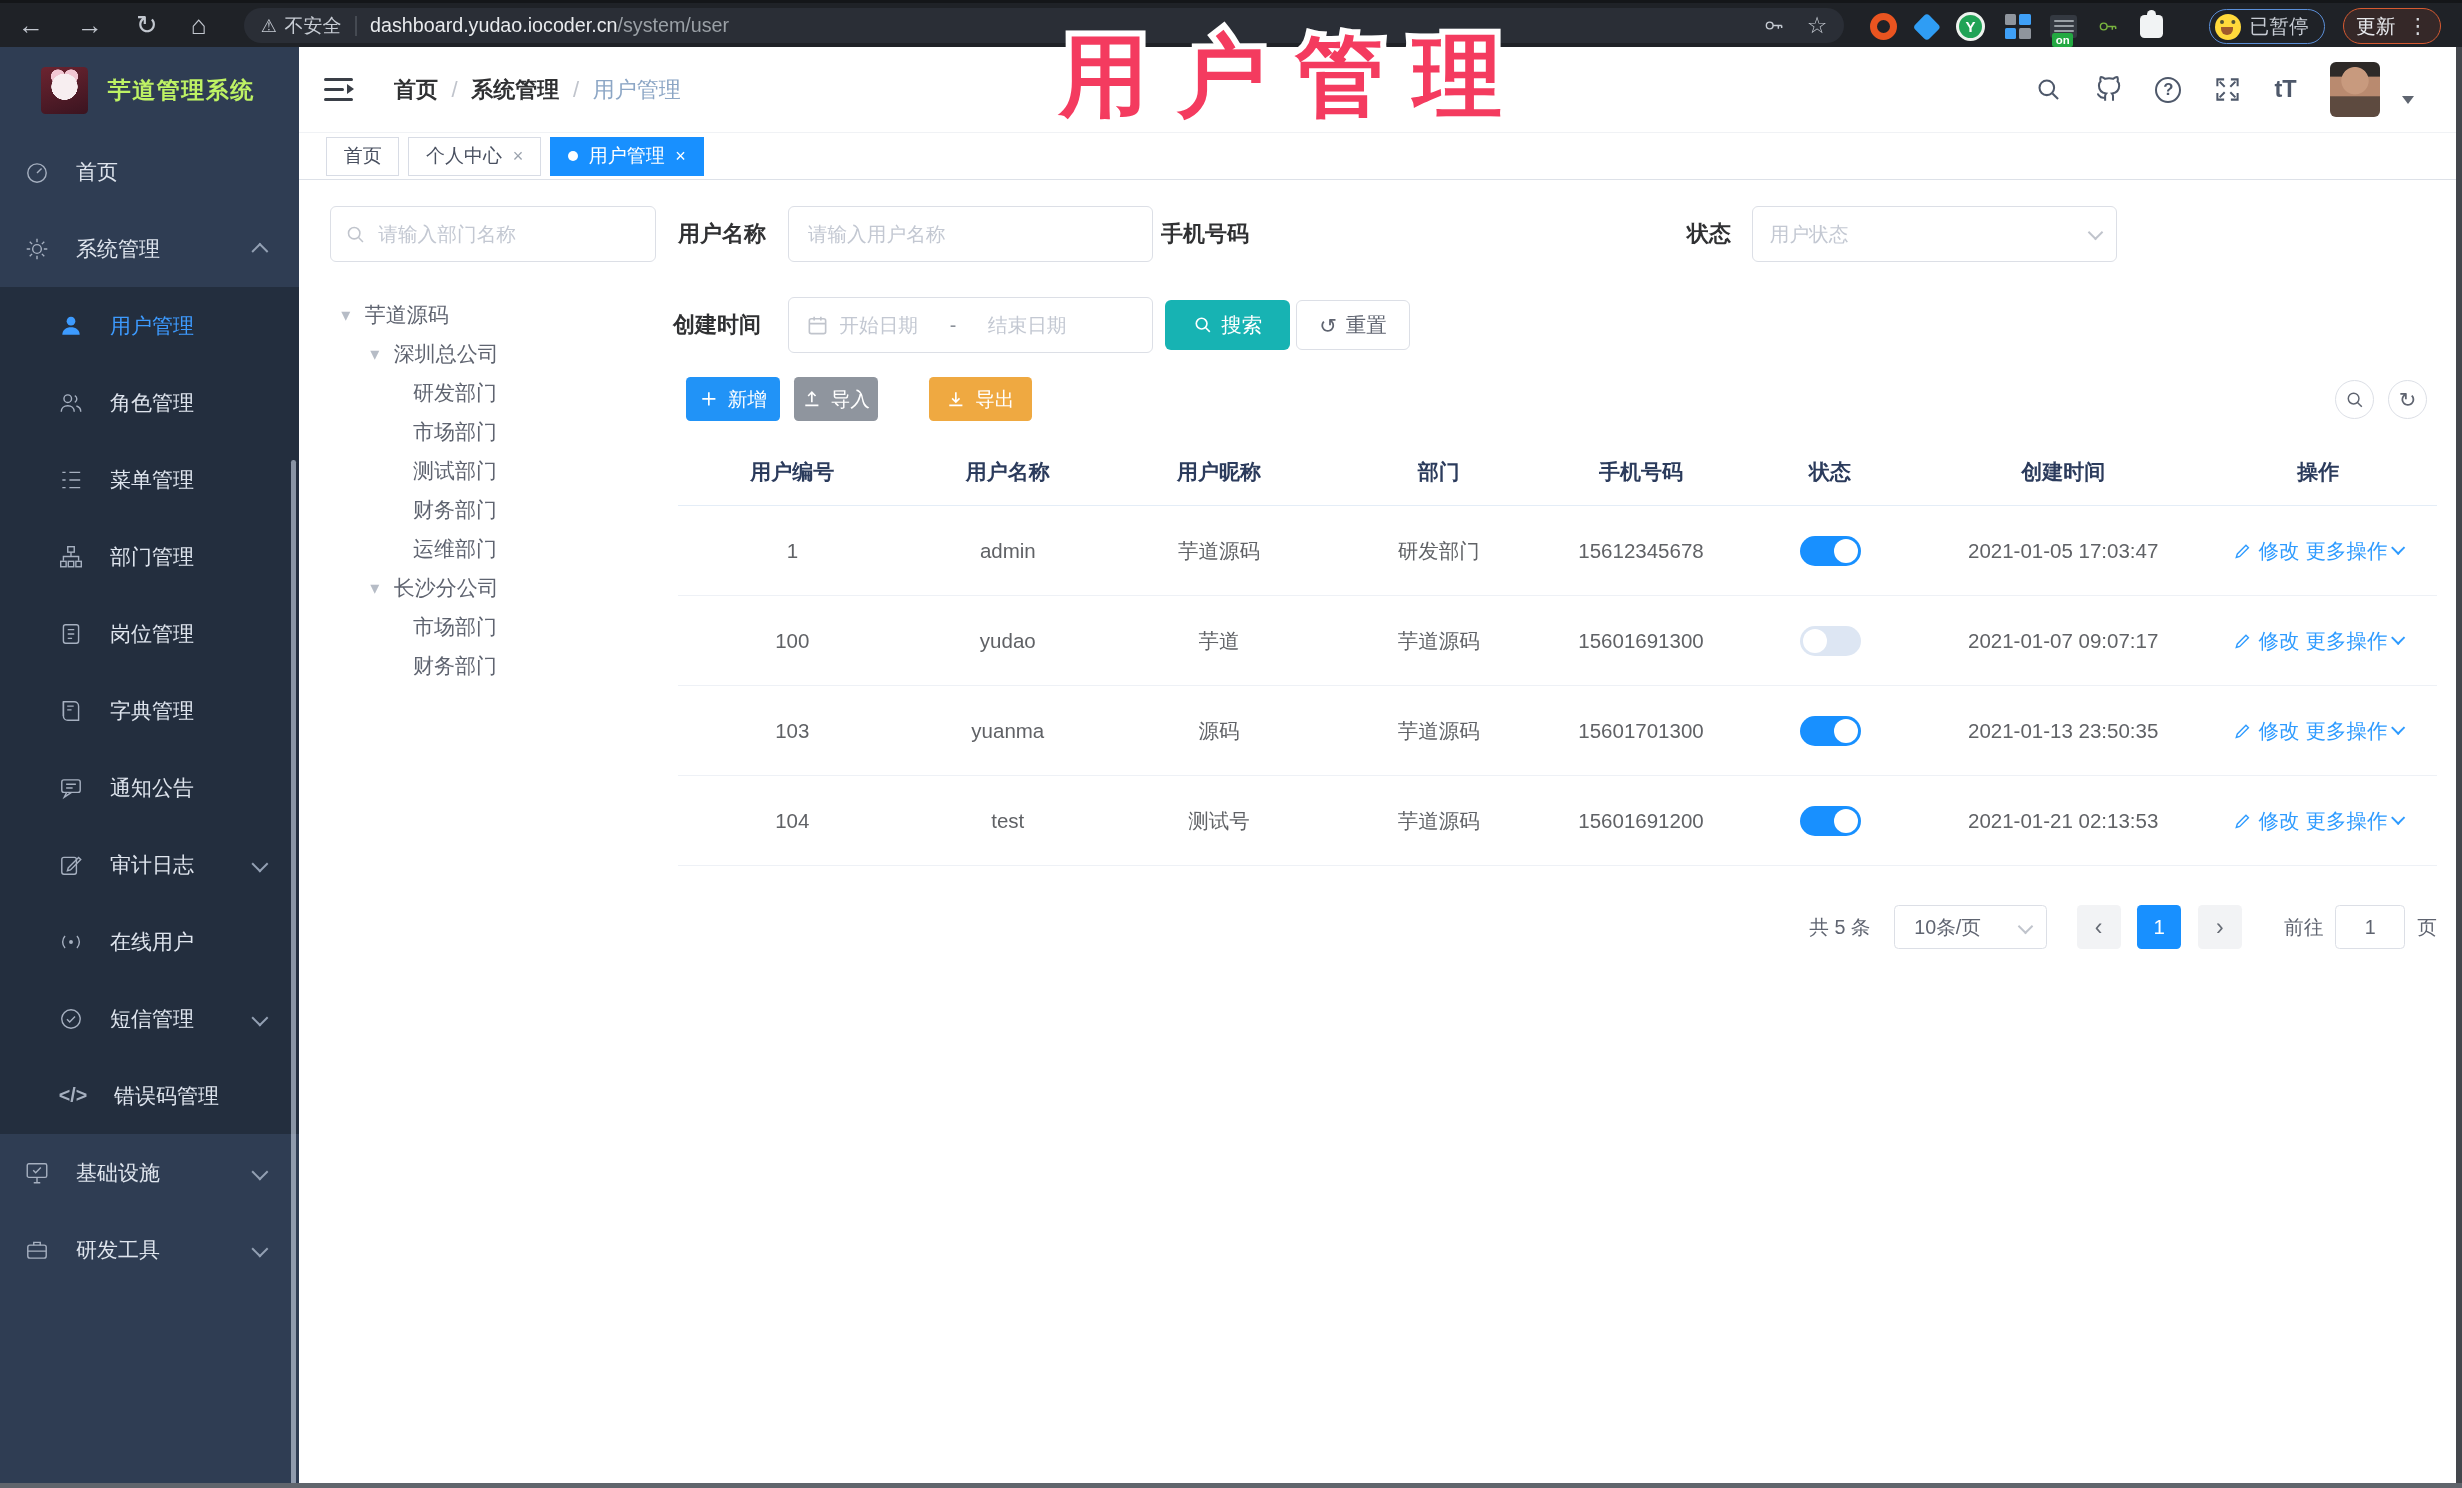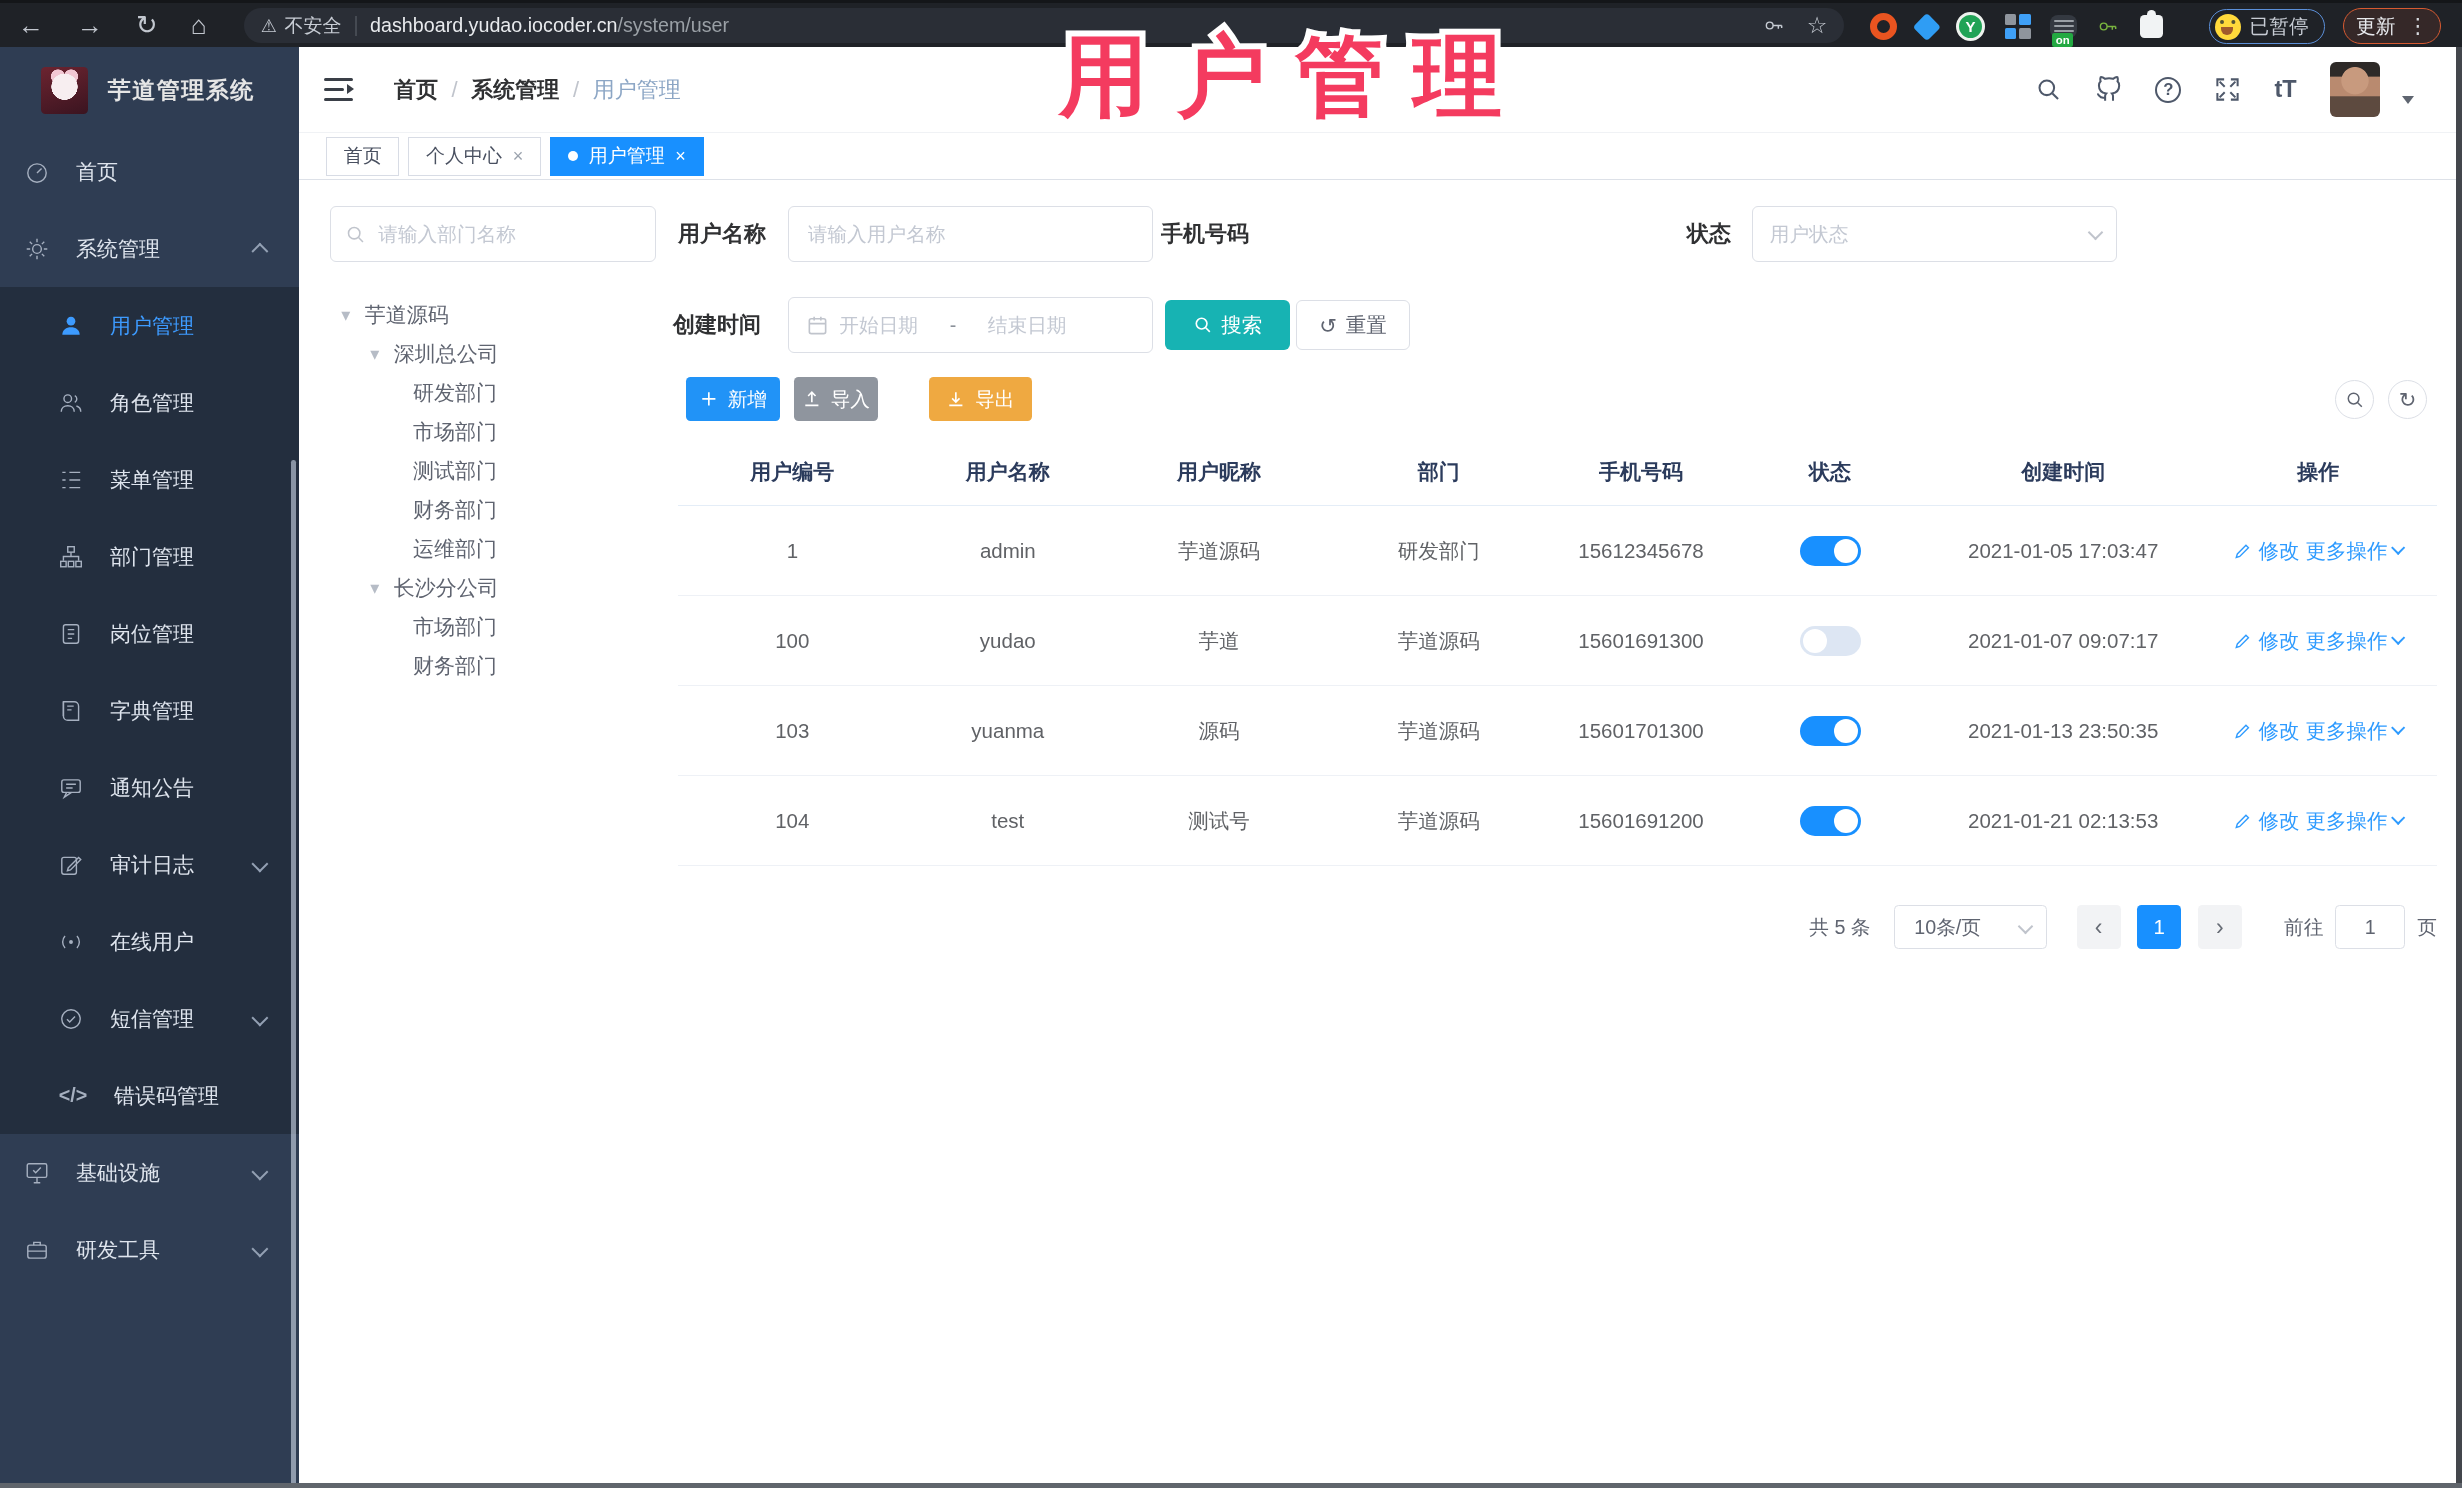--- a/index.html
+++ b/index.html
@@ -18,21 +18,21 @@
   .apill .path{font-size:19.7px;color:#9aa0a6;}
   .apill .sp{flex:1;}
   .apill .star{font-size:23px;color:#c7ccd4;margin-left:21px;}
   .exts{position:absolute;left:1870px;top:0;height:47px;display:flex;align-items:center;gap:19.7px;}
   .ext-orange{width:27px;height:27px;border-radius:50%;border:7.6px solid #e95420;box-sizing:border-box;}
   .ext-gem{width:19.7px;height:19.7px;background:#2f9df4;transform:rotate(45deg);border-radius:3.8px;}
   .ext-green{width:29px;height:29px;border-radius:50%;background:#21a356;border:3px solid #eef2ee;box-sizing:border-box;color:#fff;font-size:15px;font-weight:700;display:flex;align-items:center;justify-content:center;}
   .ext-squares{width:26px;height:26px;display:grid;grid-template-columns:11.4px 11.4px;grid-gap:3px;}
   .ext-squares i{width:11.4px;height:11.4px;background:#8f959d;border-radius:1.5px;}
   .ext-squares i.b{background:#3fa0f7;}
-  .ext-stack{position:relative;width:27px;height:23px;background:#343941;border-radius:8px;}
+  .ext-stack{position:relative;width:27px;height:23px;background:#343941;border-radius:3px;}
   .ext-stack i{position:absolute;left:3.8px;right:3.8px;height:2.3px;background:#9aa0a6;border-radius:1.5px;}
   .ext-stack i:nth-child(1){top:4.5px;} .ext-stack i:nth-child(2){top:9.8px;} .ext-stack i:nth-child(3){top:15px;}
   .on-badge{position:absolute;left:1.5px;bottom:-9px;background:#23a942;color:#fff;font-size:11.4px;font-weight:700;padding:0.8px 3.8px;border-radius:2.3px;}
   .ext-puzzle{width:23px;height:23px;background:#f1f3f4;border-radius:4.5px;position:relative;}
   .ext-puzzle::before{content:"";position:absolute;left:6.8px;top:-5.3px;width:9px;height:9px;border-radius:50%;background:#f1f3f4;}
   .profile-pill{position:absolute;left:2209px;top:6px;height:35px;border:1.5px solid #5b8fd8;border-radius:17.4px;display:flex;align-items:center;padding:0 15px 0 4.5px;gap:9px;box-sizing:border-box;}
   .emoji-face{width:26px;height:26px;border-radius:50%;background:#ffd93b;position:relative;}
   .emoji-face::before{content:"";position:absolute;left:5.3px;top:6.8px;width:3.8px;height:3.8px;border-radius:50%;background:#553;box-shadow:11.4px 0 0 #553;}
   .emoji-face::after{content:"";position:absolute;left:6.8px;top:13.6px;width:12px;height:7.6px;border-radius:0 0 12px 12px;background:#7a3;background:#a05a2c;}
   .profile-pill .plabel{font-size:19.7px;color:#c7ccd4;}
@@ -47,21 +47,21 @@
   .bottom-strip{position:absolute;left:0;top:1483px;width:2462px;height:4.5px;background:#60656c;}
 
   
   .sidebar{position:absolute;left:0;top:47px;width:299px;height:1441px;background:#2f3d53;overflow:hidden;}
   .logo-row{height:86px;display:flex;align-items:center;padding-left:41px;gap:19.7px;}
   .logo-img{width:47px;height:47px;border-radius:4.5px;background:
     radial-gradient(circle at 50% 42%, #f7eef0 0 36%, transparent 37%),
     radial-gradient(circle at 36% 20%, #f2c7d3 0 14%, transparent 15%),
     radial-gradient(circle at 64% 20%, #f2c7d3 0 14%, transparent 15%),
     linear-gradient(160deg,#6c2430,#3a1420);}
-  .logo-title{font-size:23px;font-weight:700;color:#e5e5e5;letter-spacing:1.5px;}
+  .logo-title{font-size:23px;font-weight:700;color:#bef264;letter-spacing:1.5px;}
   .sitem{position:relative;height:77px;display:flex;align-items:center;padding-left:24px;gap:26px;font-size:21px;color:#dfe5ee;cursor:pointer;}
   .submenu{background:#232e3e;}
   .submenu .sitem{padding-left:58px;height:77px;}
   .sitem.active{color:#3d9bff;}
   .sic{width:26px;height:26px;stroke:#a6b0c0;fill:none;stroke-width:1.3px;flex:none;}
   .sitem.active .sic{stroke:#3d9bff;}
   .codeic{font-size:19.7px;font-weight:700;color:#a6b0c0;width:30px;text-align:center;flex:none;}
   .chev{position:absolute;right:33px;top:50%;width:9.8px;height:9.8px;border-right:2.3px solid #93a0b3;border-bottom:2.3px solid #93a0b3;transform:translateY(-60%) rotate(45deg);}
   .chev.up{transform:translateY(-30%) rotate(-135deg);}
   .side-scroll{position:absolute;left:291px;top:413px;width:4.5px;height:1075px;background:rgba(222,233,247,0.55);border-radius:2.3px;}

